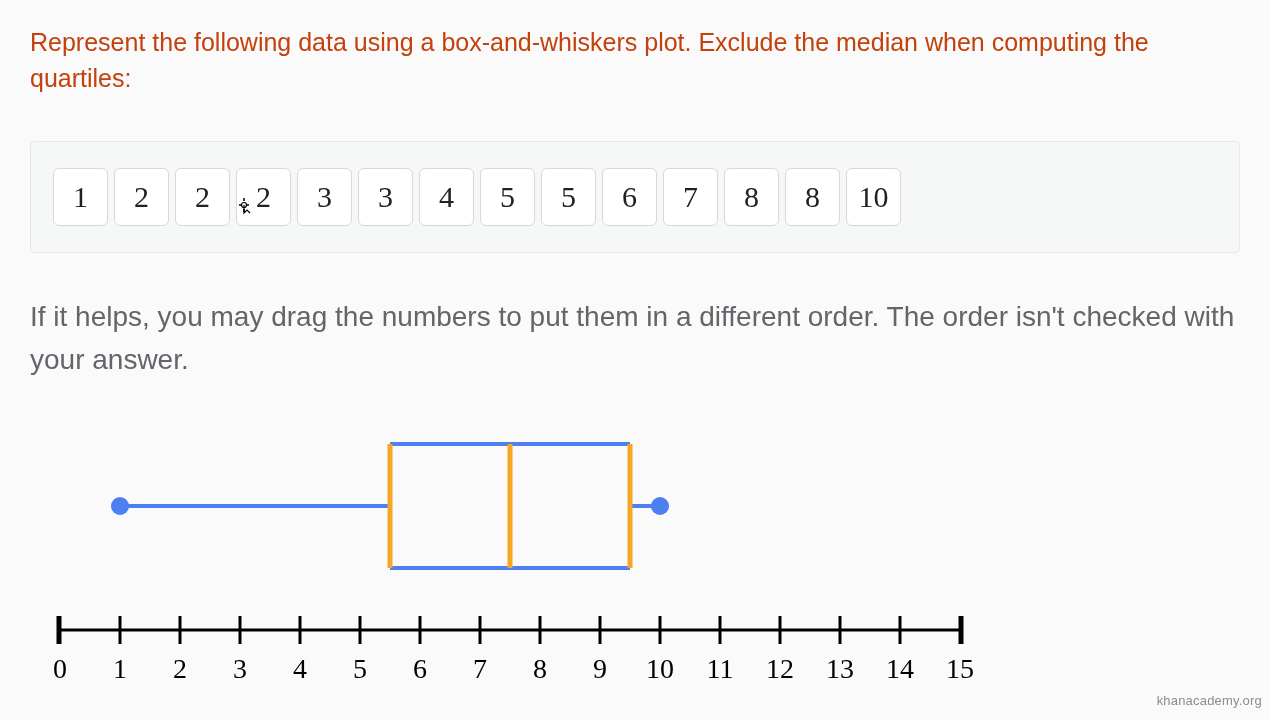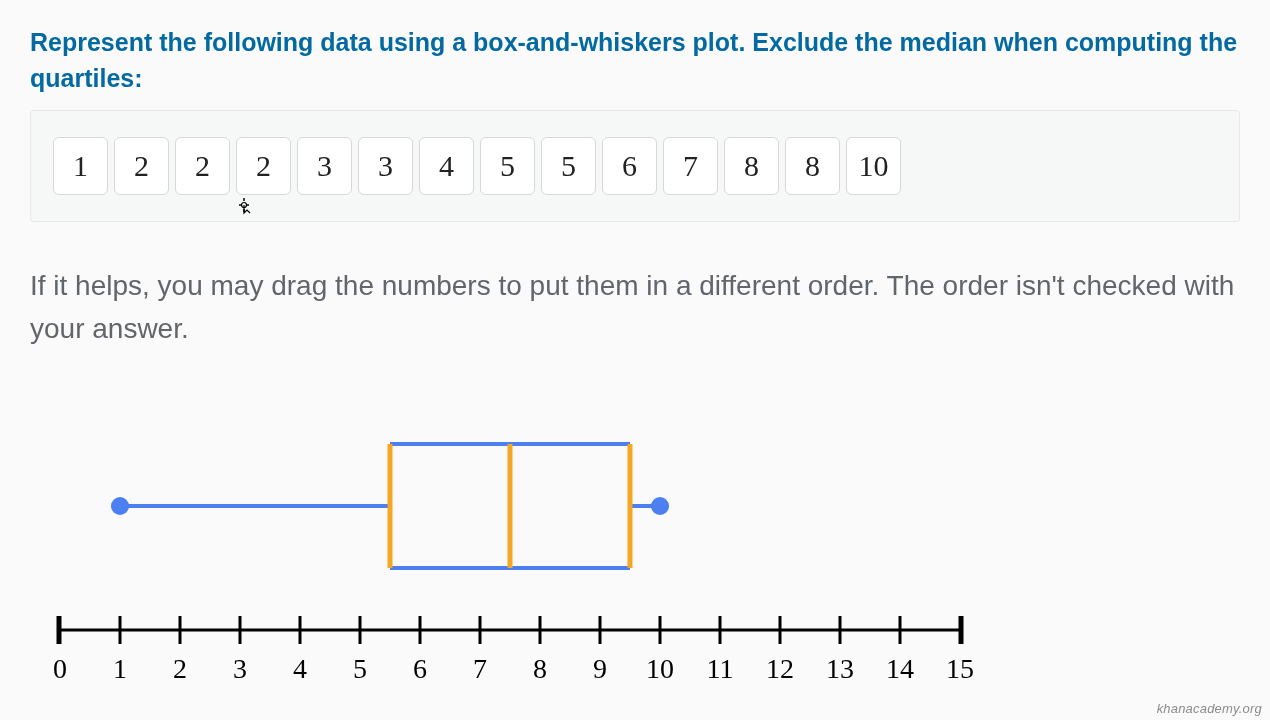--- a/index.html
+++ b/index.html
@@ -6,24 +6,24 @@
   html, body { width: 1270px; height: 720px; overflow: hidden; }
   body {
     font-family: -apple-system, BlinkMacSystemFont, "Segoe UI", Helvetica, Arial, sans-serif;
     background: #fafafa;
     color: #21242c;
     position: relative;
   }
   .content { padding: 24px 30px 0 30px; }
   .prompt {
     font-size: 25px;
-    font-weight: 700;
+    font-weight: 400;
     line-height: 1.45;
-    color: #0369a1;
-    margin-bottom: 13px;
+    color: #c2410c;
+    margin-bottom: 44px;
   }
   .data-panel {
     background: #f6f7f7;
     border: 1px solid #e8e8e8;
     border-radius: 4px;
     padding: 26px 22px;
     margin-bottom: 42px;
   }
   .chips { display: flex; gap: 6px; flex-wrap: wrap; }
   .chip {
@@ -50,25 +50,24 @@
   .plot-area {
     position: absolute;
     left: 0; right: 0;
     top: 400px;
     height: 320px;
   }
   .axis-svg { position: absolute; left: 0; top: 0; }
   .watermark {
     position: absolute;
     right: 8px;
-    bottom: 4px;
+    bottom: 12px;
     font-size: 13px;
     color: #8c8c8c;
     letter-spacing: 0.2px;
-    font-style: italic;
   }
   .cursor {
     position: absolute;
     width: 16px; height: 18px;
     pointer-events: none;
   }
 </style>
 </head>
 <body>
 

